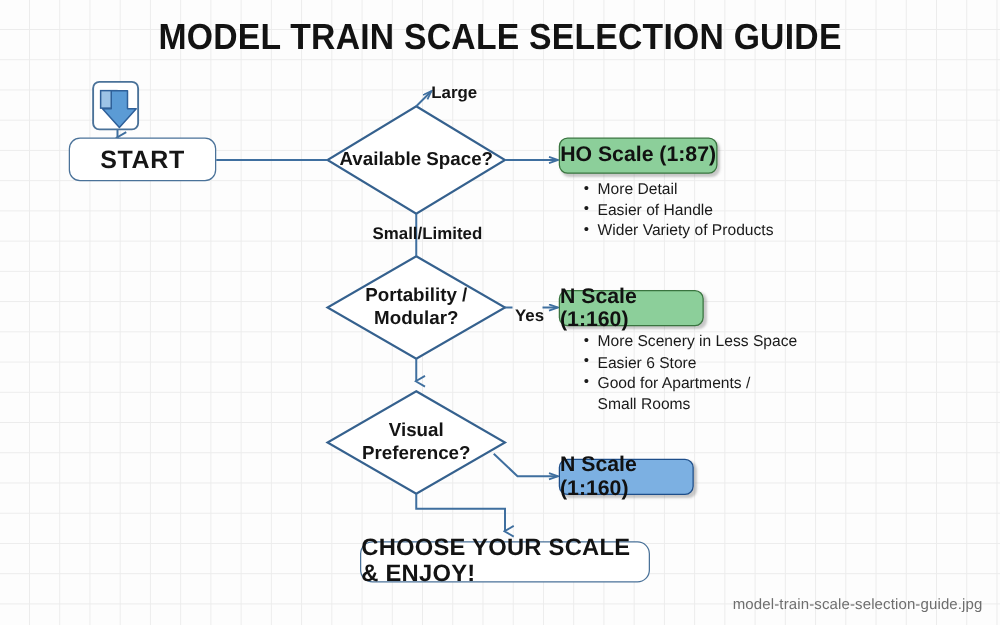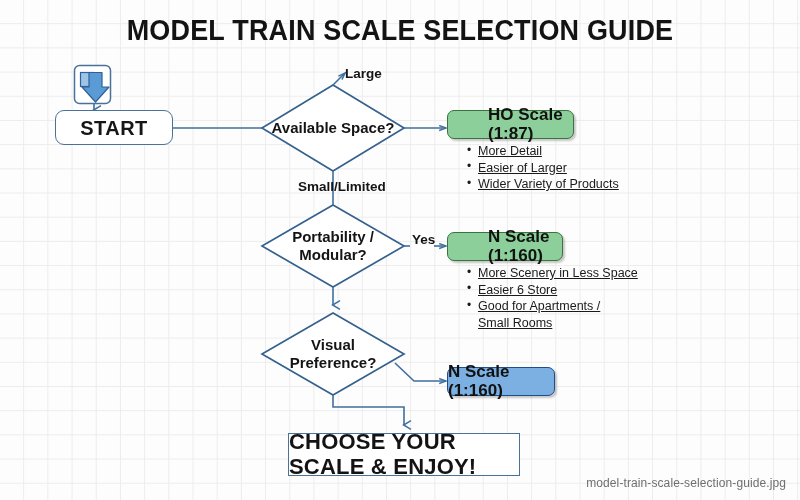--- a/index.html
+++ b/index.html
@@ -86,41 +86,40 @@
     border-radius: 7px;
     font-family: "Liberation Sans Narrow", "Liberation Sans", sans-serif;
     font-size: 17px;
     font-weight: bold;
     color: #111111;
     box-shadow: 2px 2px 2px rgba(90,90,90,0.33);
   }
   .result-green {
     background: #8ccf9a;
     border: 1.7px solid #39743f;
-    padding-left: 40px;
   }
   .result-blue {
     background: #7cb0e2;
     border: 1.9px solid #1d4e8a;
   }
 
   .box-ho    { left: 447px; top: 110px; width: 127px; height: 29px; }
   .box-n1    { left: 447px; top: 232px; width: 116px; height: 29px; }
   .box-n2    { left: 447px; top: 367px; width: 108px; height: 29px; }
 
   .final-box {
     left: 288px;
     top: 433px;
     width: 232px;
-    height: 43px;
+    height: 33px;
     background: #ffffff;
     border: 1.6px solid #4a7299;
-    border-radius: 0;
-    font-family: "Liberation Sans Narrow", "Liberation Sans", sans-serif;
-    font-size: 22px;
+    border-radius: 10px;
+    font-family: "Liberation Sans Narrow", "Liberation Sans", sans-serif;
+    font-size: 19px;
     font-weight: bold;
     color: #131313;
     letter-spacing: 0.2px;
   }
 
   
   .diamond-label {
     position: absolute;
     text-align: center;
     font-family: "Liberation Sans Narrow", "Liberation Sans", sans-serif;
@@ -138,37 +137,36 @@
   .edge-label {
     position: absolute;
     font-family: "Liberation Sans Narrow", "Liberation Sans", sans-serif;
     font-size: 13.5px;
     font-weight: bold;
     color: #141414;
     white-space: nowrap;
   }
   .el-large  { left: 345px; top: 66px; }
   .el-small  { left: 284px; top: 179px; margin-left: 14px; }
-  .el-yes    { left: 412px; top: 232px; text-align: right; }
+  .el-yes    { left: 412px; top: 245px; text-align: right; }
 
   
   .bullets {
     position: absolute;
     margin: 0;
     padding: 0 0 0 16px;
     list-style: none;
     font-family: "Liberation Sans Narrow", "Liberation Sans", sans-serif;
     font-size: 12.5px;
     color: #1a1a1a;
     line-height: 1.33;
   }
   .bullets li {
     position: relative;
     white-space: pre-line;
-    text-decoration: underline;
   }
   .bullets li::before {
     content: "\2022";
     position: absolute;
     left: -11px;
     top: -0.5px;
     font-size: 12px;
     color: #1a1a1a;
   }
   .bl-ho { left: 462px; top: 143px; width: 180px; }
@@ -251,21 +249,21 @@
   <div class="diamond-label dl-3">Visual
 Preference?</div>
 
   <div class="edge-label el-large">Large</div>
   <div class="edge-label el-small">Small/Limited</div>
   <div class="edge-label el-yes">Yes</div>
 
   <div class="node result-box result-green box-ho">HO Scale (1:87)</div>
   <ul class="bullets bl-ho">
     <li>More Detail</li>
-    <li>Easier of Larger</li>
+    <li>Easier of Handle</li>
     <li>Wider Variety of Products</li>
   </ul>
 
   <div class="node result-box result-green box-n1">N Scale (1:160)</div>
   <ul class="bullets bl-n">
     <li>More Scenery in Less Space</li>
     <li>Easier 6 Store</li>
     <li>Good for Apartments /
 Small Rooms</li>
   </ul>

